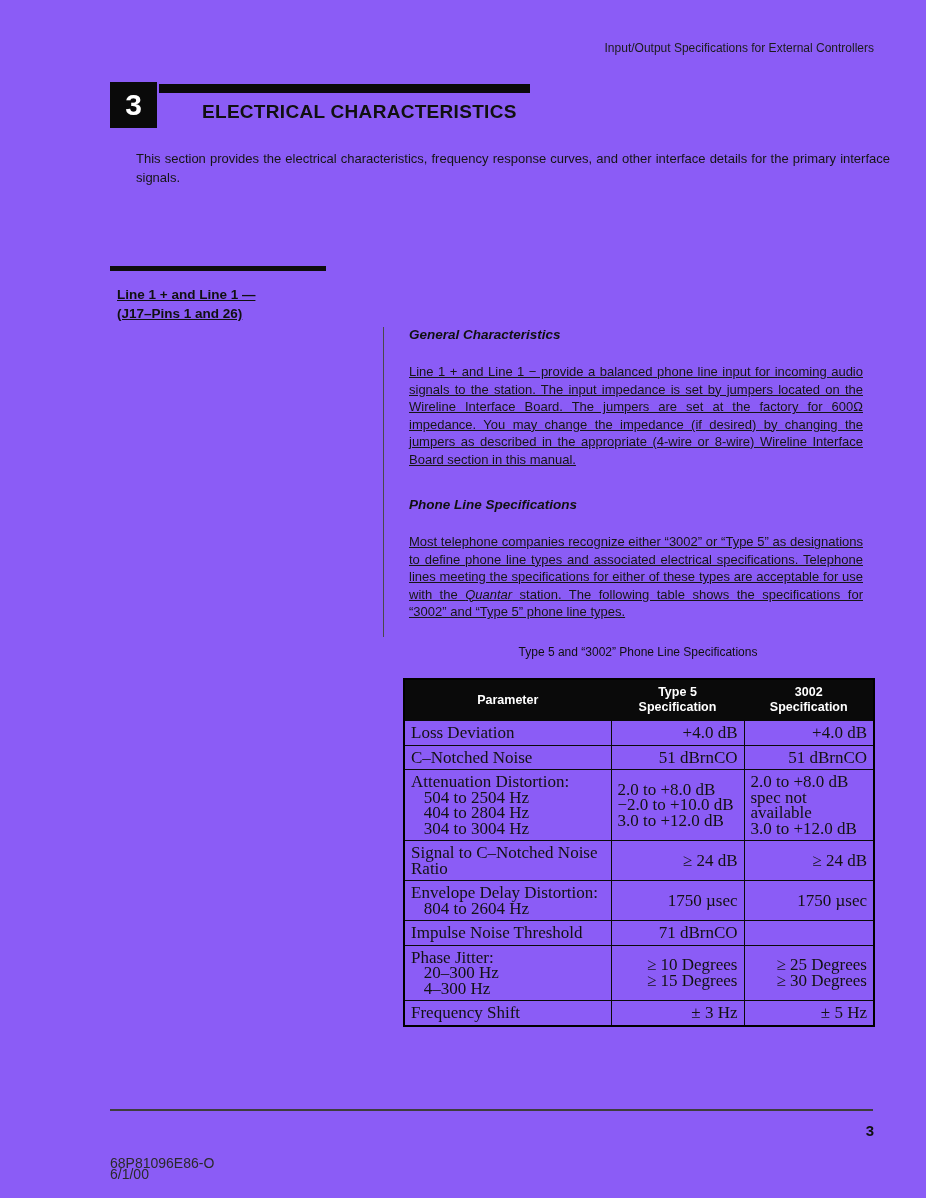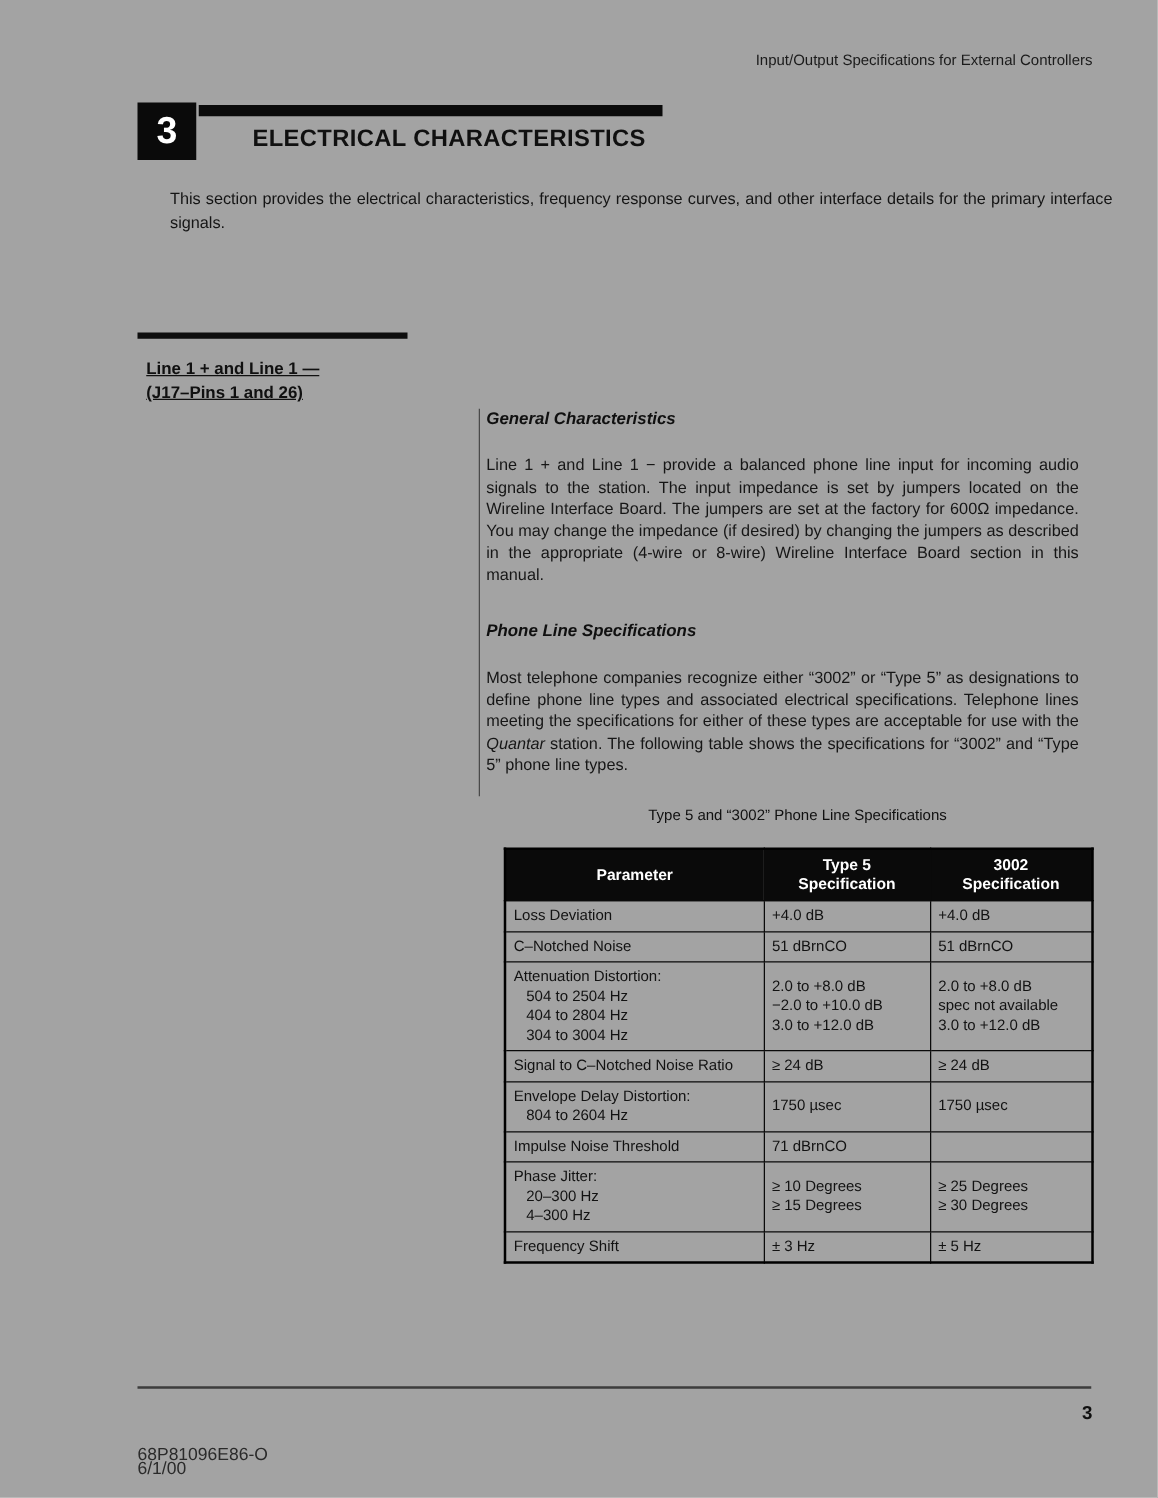--- a/index.html
+++ b/index.html
@@ -3,21 +3,21 @@
 <meta charset="utf-8">
 <style>
   * { margin:0; padding:0; box-sizing:border-box; }
   html,body { width:926px; height:1198px; }
   body {
     background:#fdfdfb;
     font-family:"Liberation Sans", sans-serif;
     color:#151515;
     -webkit-font-smoothing:antialiased;
   }
-  .page { position:relative; width:926px; height:1198px; background:#a3a3a3; overflow:hidden; }
+  .page { position:relative; width:926px; height:1198px; background:#8b5cf6; overflow:hidden; }
 
   .running-head {
     position:absolute; top:41px; right:52px;
     font-size:12px; color:#1b1b1b;
   }
 
   .chapter-num {
     position:absolute; left:110px; top:82px;
     width:47px; height:46px; background:#0a0a0a;
     color:#ffffff; font-size:30px; font-weight:bold;
@@ -41,29 +41,29 @@
     position:absolute; left:110px; top:266px;
     width:216px; height:5px; background:#0e0e0e;
   }
   .side-title {
     position:absolute; left:117px; top:285px;
     font-size:13.5px; font-weight:bold; line-height:19px; color:#101010;text-decoration:underline;
   }
 
   .right-col {
     position:absolute; left:383px; top:327px; width:480px;
-    border-left:1px solid #4a4a4a; padding-left:5px;
+    border-left:1px solid #4a4a4a; padding-left:25px;
   }
   .subhead {
     font-size:13.5px; font-weight:bold; font-style:italic;
     color:#101010; margin:0 0 21px 0;
   }
   .body-par {
     font-size:13px; line-height:17.5px; text-align:justify;
-    margin:0 0 29px 0; color:#161616;
+    margin:0 0 29px 0; color:#161616;text-decoration:underline;
   }
   .body-par.last { margin-bottom:16px; }
   .it { font-style:italic; }
 
   .table-title {
     position:absolute; left:403px; top:645px; width:470px;
     text-align:center; font-size:12px; font-weight:normal; color:#101010;
   }
 
   .spec-table {
@@ -72,25 +72,25 @@
     border:2px solid #000;
   }
   .spec-table th {
     background:#0a0a0a; color:#ffffff;
     font-size:12.5px; font-weight:bold; line-height:15px;
     text-align:center; padding:5px 2px;
     border:1.6px solid #0a0a0a; white-space:pre-line;
   }
   .spec-table td {
     border:1.6px solid #0a0a0a;
-    font-size:12px; line-height:15.5px; color:#121212;
-    padding:4px 6px; vertical-align:middle; white-space:pre-wrap;
+    font-size:17px; line-height:15.5px; color:#121212;
+    padding:4px 6px; vertical-align:middle; white-space:pre-wrap;font-family:Liberation Serif, serif;
   }
   .spec-table td.param { text-align:left; }
-  .spec-table td.val { text-align:left; }
+  .spec-table td.val { text-align:right; }
   .spec-table td.center { text-align:left; }
 
   .footer-rule {
     position:absolute; left:110px; top:1109px;
     width:763px; height:1.5px; background:#3d3d3d;
   }
   .footer-doc {
     position:absolute; left:110px; top:1158px;
     font-size:14px; line-height:11px; color:#2a2a2a;
   }

